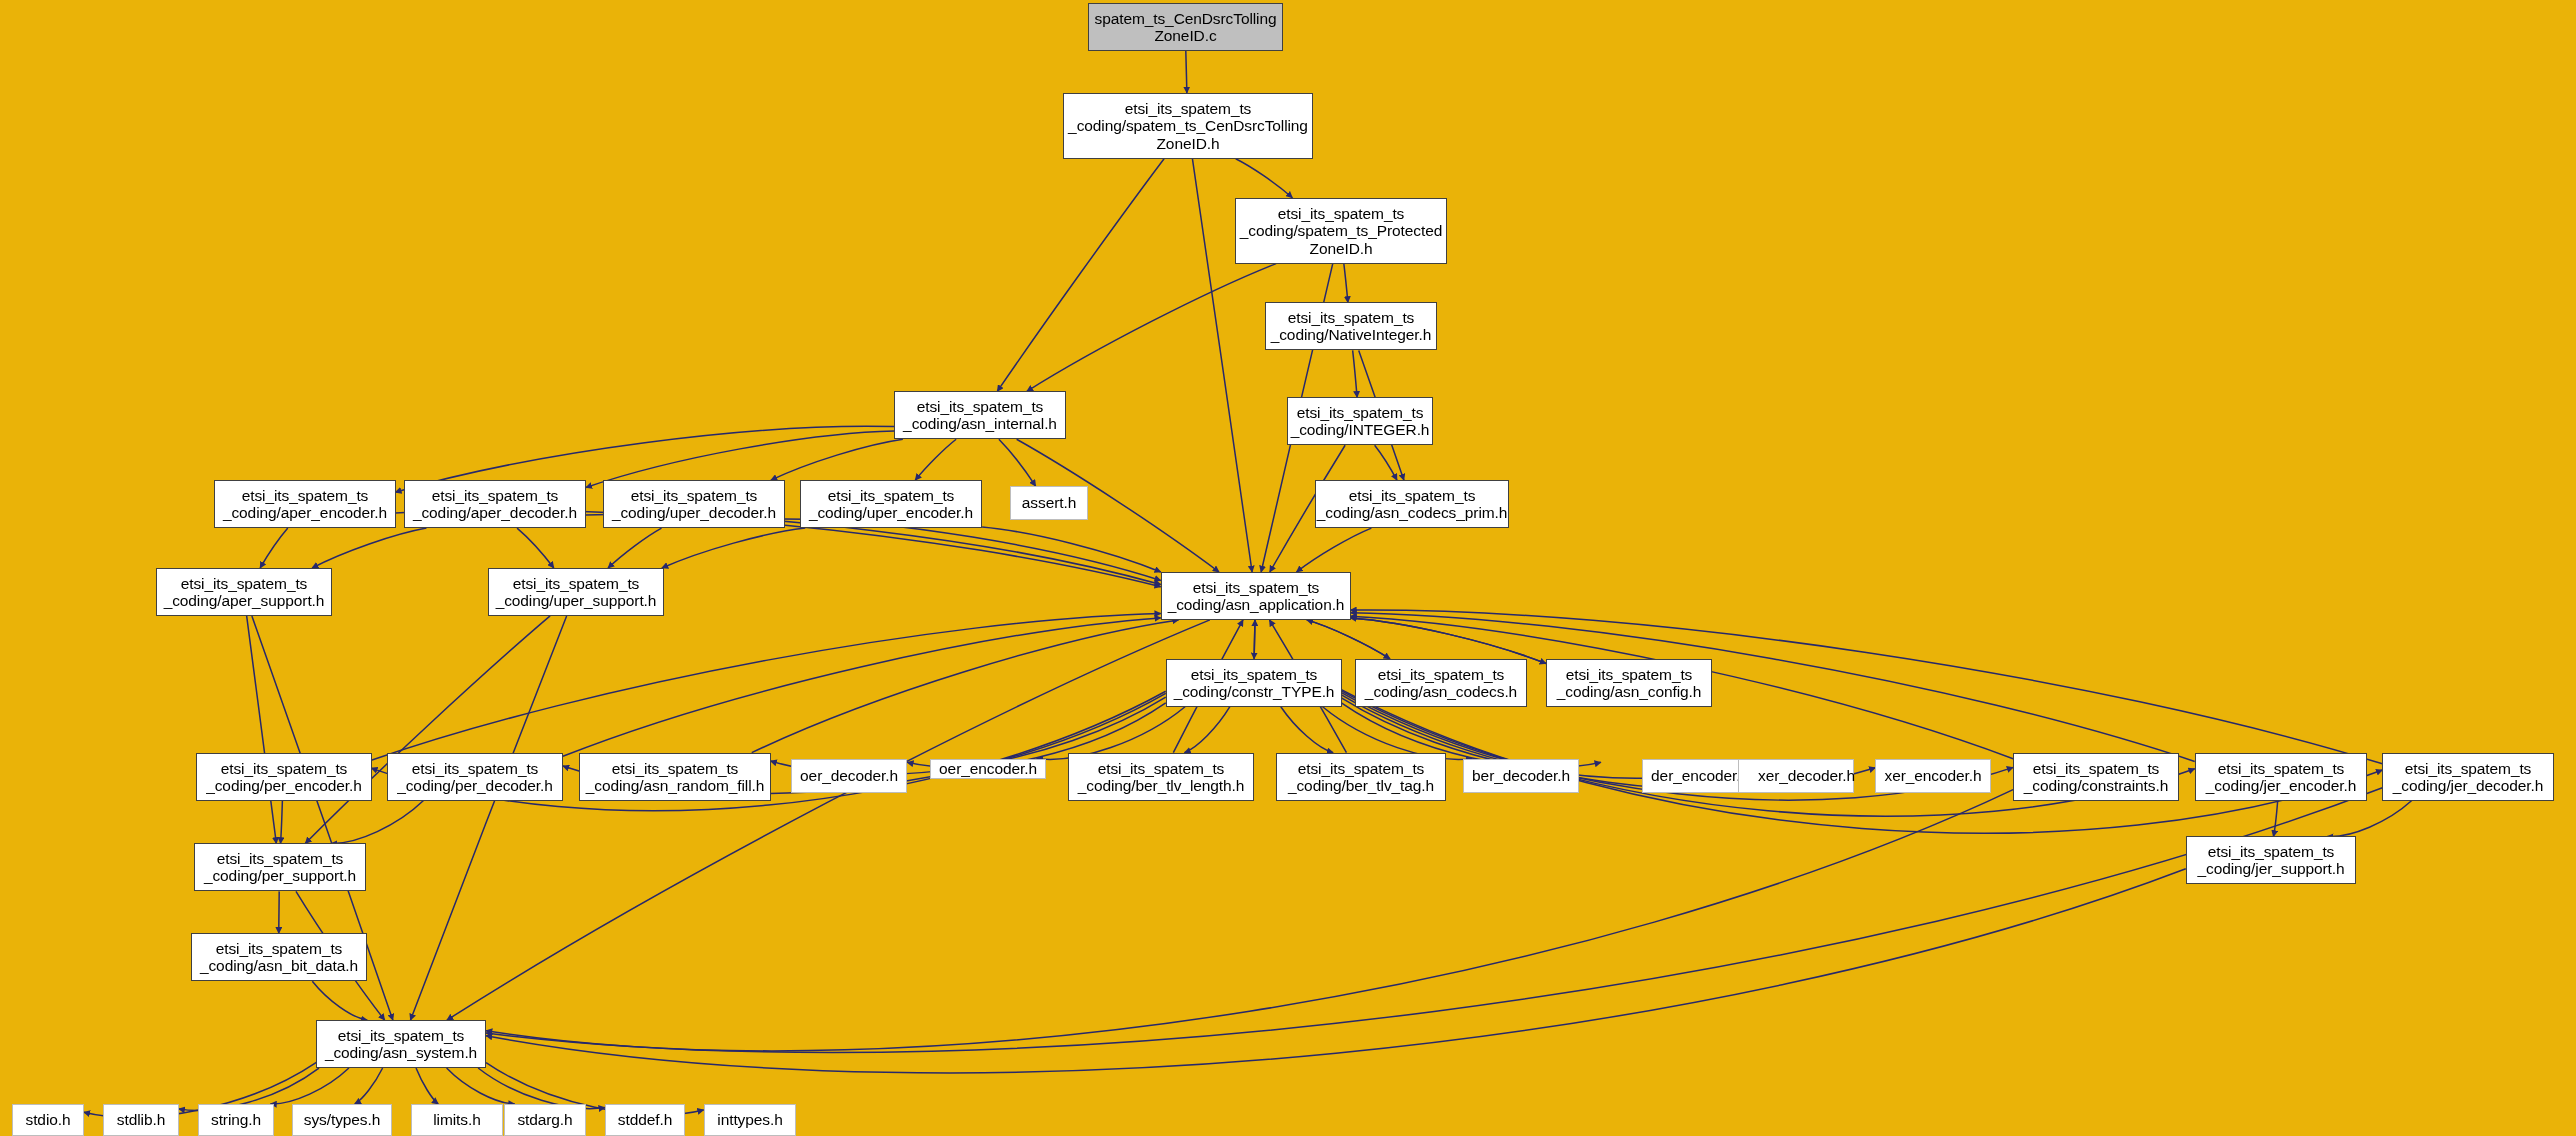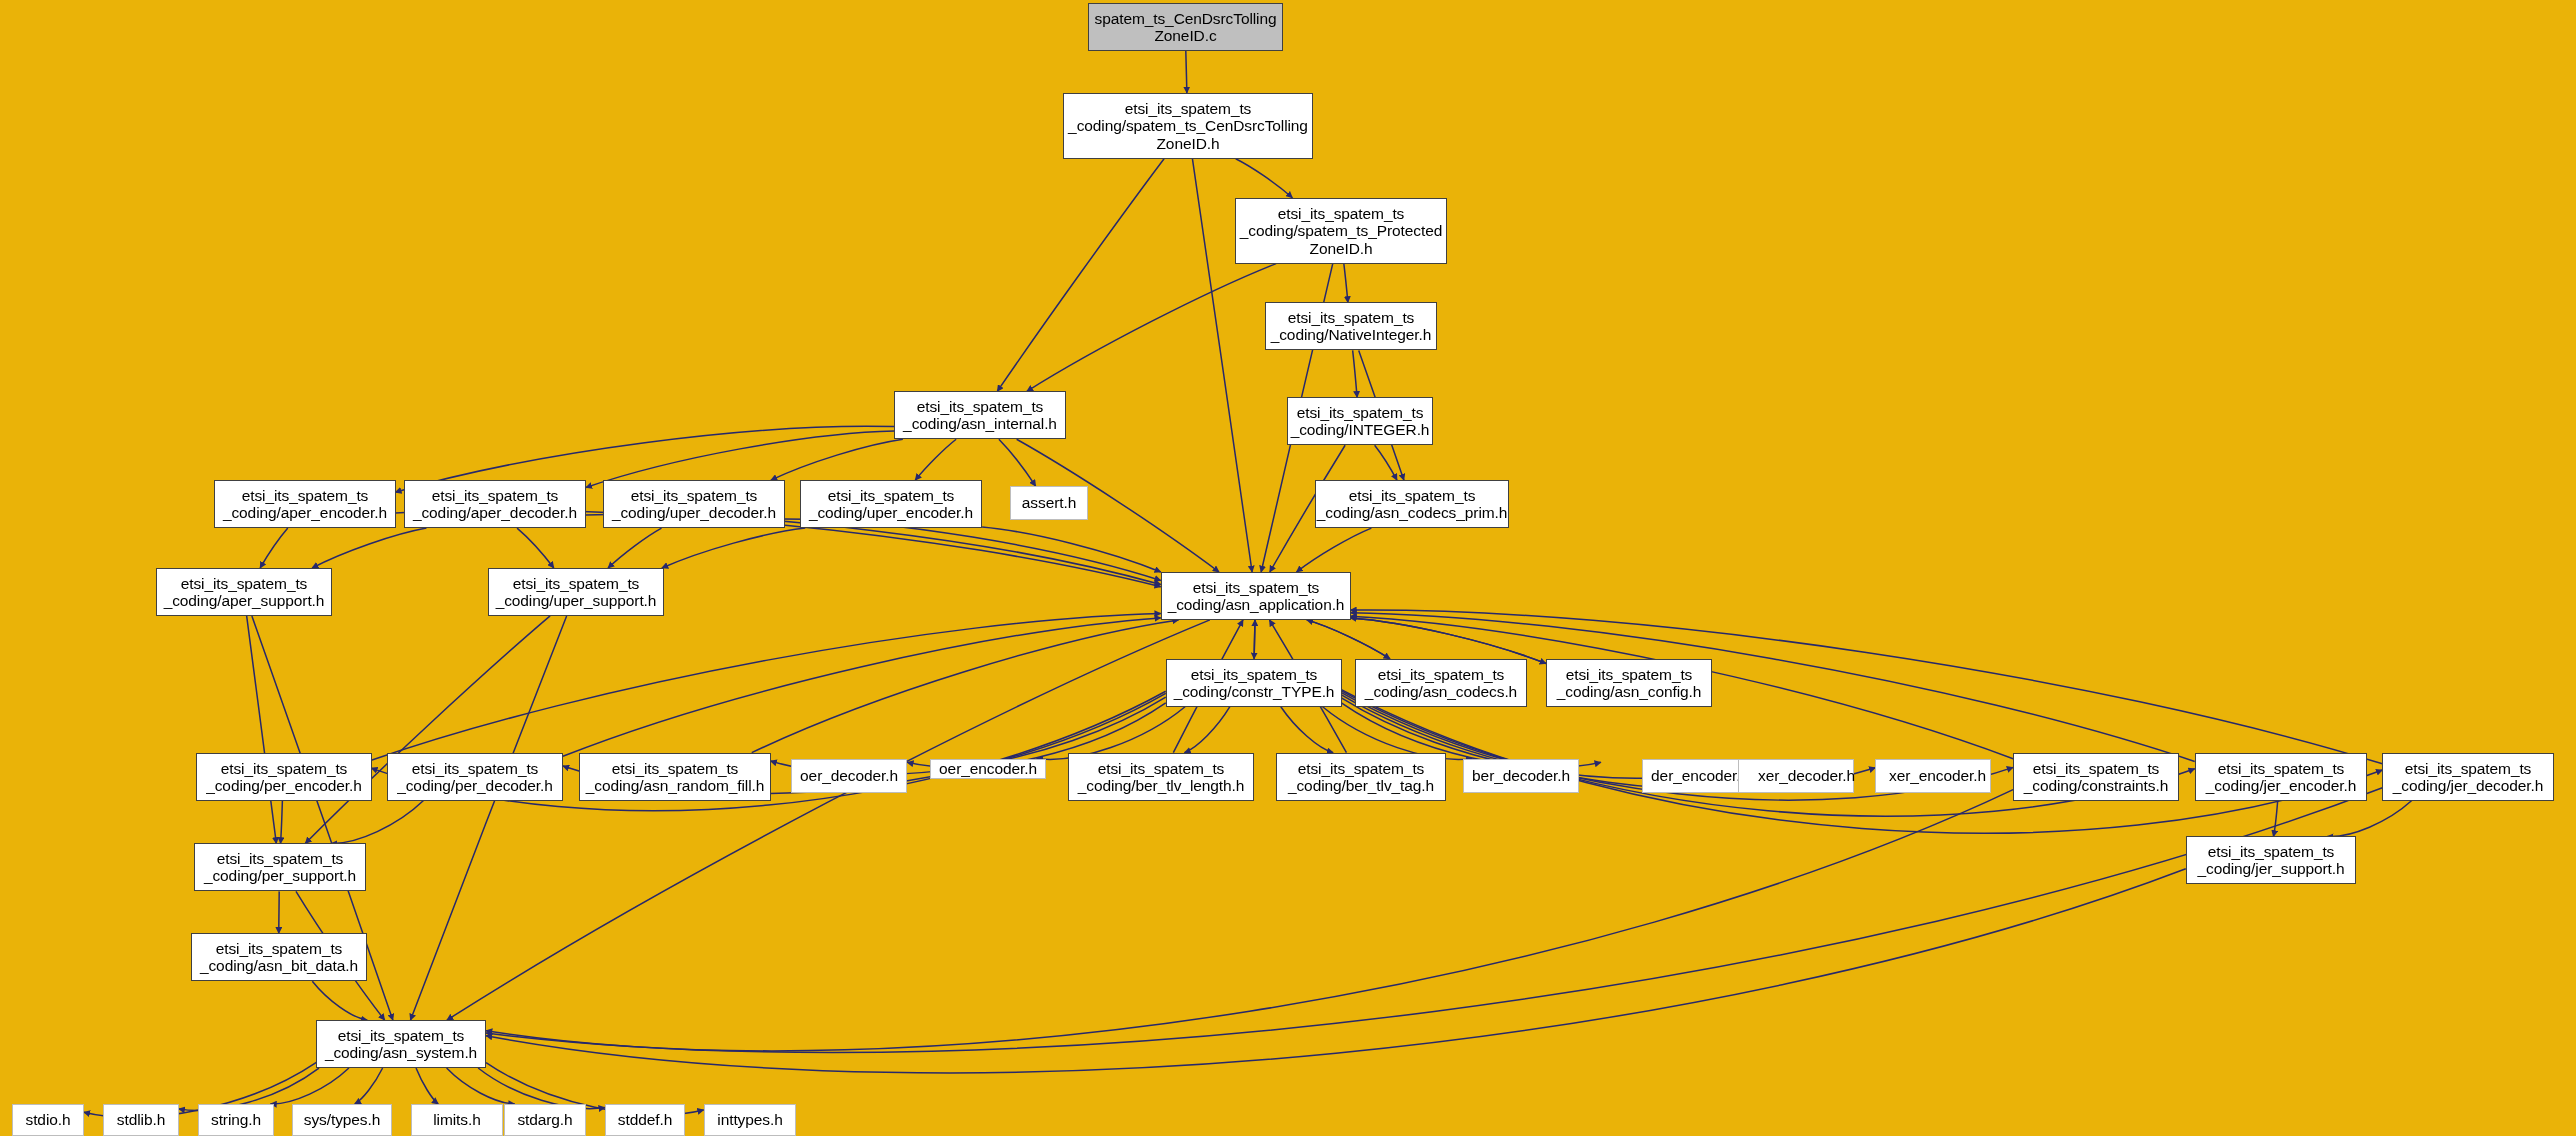--- a/index.html
+++ b/index.html
@@ -176,21 +176,21 @@
 _coding/asn_random_fill.h</span></div>
     <div class="node light" style="left: 791px; top: 759px; width: 116px; height: 34px;"><span>oer_decoder.h</span></div>
     <div class="node light" style="left: 930px; top: 759px; width: 116px; height: 20px;"><span>oer_encoder.h</span></div>
     <div class="node strong" style="left: 1068px; top: 753px; width: 186px; height: 48px;"><span>etsi_its_spatem_ts
 _coding/ber_tlv_length.h</span></div>
     <div class="node strong" style="left: 1276px; top: 753px; width: 170px; height: 48px;"><span>etsi_its_spatem_ts
 _coding/ber_tlv_tag.h</span></div>
     <div class="node light" style="left: 1463px; top: 759px; width: 116px; height: 34px;"><span>ber_decoder.h</span></div>
     <div class="node light" style="left: 1601px; top: 759px; width: 116px; height: 34px; margin-left: 41px;"><span>der_encoder.h</span></div>
     <div class="node light" style="left: 1738px; top: 759px; width: 116px; height: 34px; padding-left: 21px;"><span>xer_decoder.h</span></div>
-    <div class="node light" style="left: 1875px; top: 759px; width: 116px; height: 34px; justify-content: flex-end;"><span>xer_encoder.h</span></div>
+    <div class="node light" style="left: 1875px; top: 759px; width: 116px; height: 34px;"><span>xer_encoder.h</span></div>
     <div class="node strong" style="left: 2013px; top: 753px; width: 166px; height: 48px;"><span>etsi_its_spatem_ts
 _coding/constraints.h</span></div>
     <div class="node strong" style="left: 2195px; top: 753px; width: 172px; height: 48px;"><span>etsi_its_spatem_ts
 _coding/jer_encoder.h</span></div>
     <div class="node strong" style="left: 2382px; top: 753px; width: 172px; height: 48px;"><span>etsi_its_spatem_ts
 _coding/jer_decoder.h</span></div>
     <div class="node strong" style="left: 194px; top: 843px; width: 172px; height: 48px;"><span>etsi_its_spatem_ts
 _coding/per_support.h</span></div>
     <div class="node strong" style="left: 2186px; top: 836px; width: 170px; height: 48px;"><span>etsi_its_spatem_ts
 _coding/jer_support.h</span></div>

